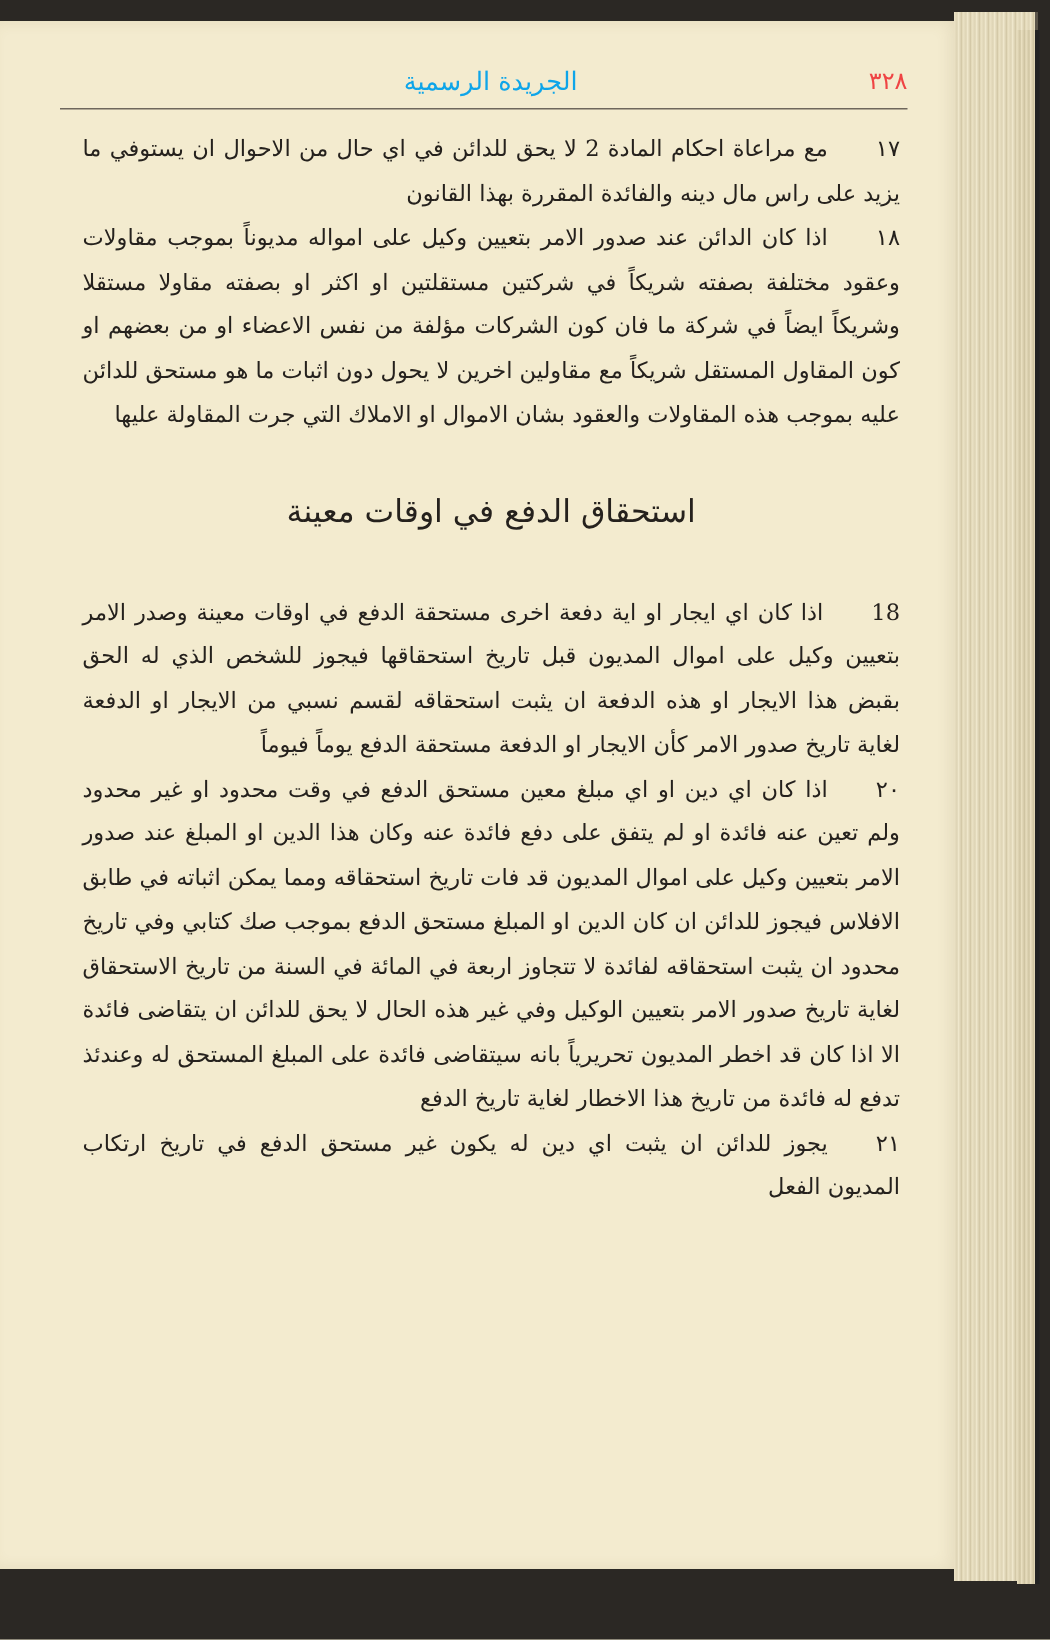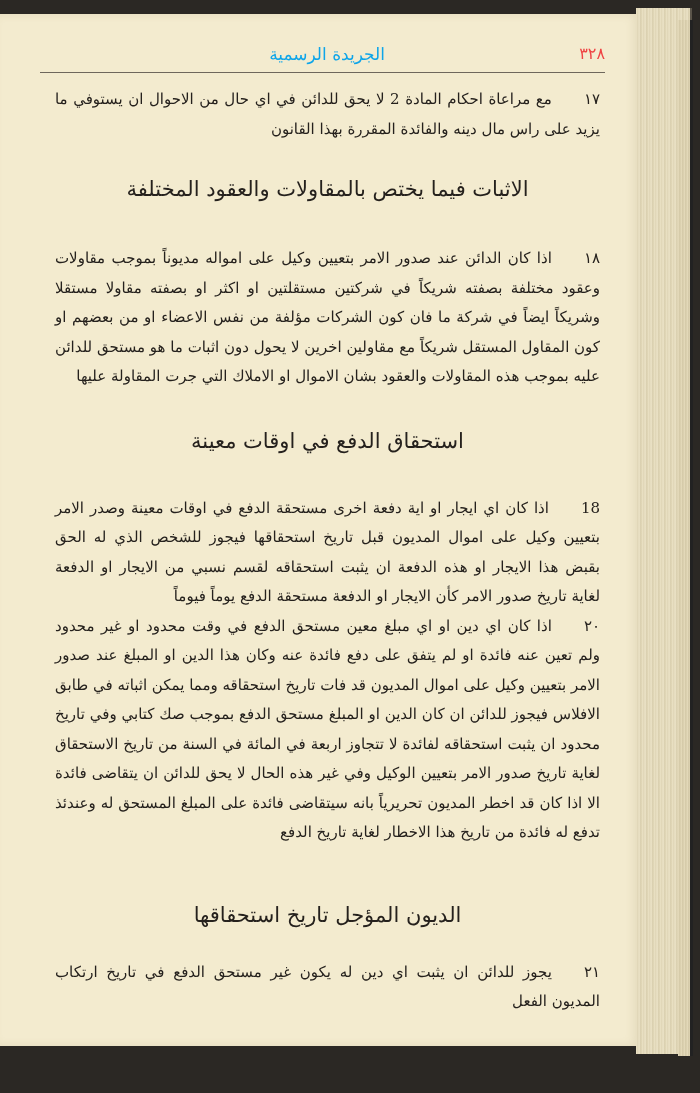--- a/index.html
+++ b/index.html
@@ -64,35 +64,33 @@
   <span class="page-number">٣٢٨</span>
   <span class="running-title">الجريدة الرسمية</span>
 </div>
 <div class="rule"></div>
 
 <div class="content">
   <p class="para">
     <span class="num">١٧</span><span>مع مراعاة احكام المادة 2 لا يحق للدائن في اي حال من الاحوال ان يستوفي ما يزيد على راس مال دينه والفائدة المقررة بهذا القانون</span>
   </p>
 
-  <p class="heading h1">الاثبات فيما يختص بالمقاولات والعقود المختلفة</p>
 
   <p class="para">
     <span class="num">١٨</span><span>اذا كان الدائن عند صدور الامر بتعيين وكيل على امواله مديوناً بموجب مقاولات وعقود مختلفة بصفته شريكاً في شركتين مستقلتين او اكثر او بصفته مقاولا مستقلا وشريكاً ايضاً في شركة ما فان كون الشركات مؤلفة من نفس الاعضاء او من بعضهم او كون المقاول المستقل شريكاً مع مقاولين اخرين لا يحول دون اثبات ما هو مستحق للدائن عليه بموجب هذه المقاولات والعقود بشان الاموال او الاملاك التي جرت المقاولة عليها</span>
   </p>
 
   <p class="heading h2">استحقاق الدفع في اوقات معينة</p>
 
   <p class="para">
     <span class="num">18</span><span>اذا كان اي ايجار او اية دفعة اخرى مستحقة الدفع في اوقات معينة وصدر الامر بتعيين وكيل على اموال المديون قبل تاريخ استحقاقها فيجوز للشخص الذي له الحق بقبض هذا الايجار او هذه الدفعة ان يثبت استحقاقه لقسم نسبي من الايجار او الدفعة لغاية تاريخ صدور الامر كأن الايجار او الدفعة مستحقة الدفع يوماً فيوماً</span>
   </p>
 
 
   <p class="para">
     <span class="num">٢٠</span><span>اذا كان اي دين او اي مبلغ معين مستحق الدفع في وقت محدود او غير محدود ولم تعين عنه فائدة او لم يتفق على دفع فائدة عنه وكان هذا الدين او المبلغ عند صدور الامر بتعيين وكيل على اموال المديون قد فات تاريخ استحقاقه ومما يمكن اثباته في طابق الافلاس فيجوز للدائن ان كان الدين او المبلغ مستحق الدفع بموجب صك كتابي وفي تاريخ محدود ان يثبت استحقاقه لفائدة لا تتجاوز اربعة في المائة في السنة من تاريخ الاستحقاق لغاية تاريخ صدور الامر بتعيين الوكيل وفي غير هذه الحال لا يحق للدائن ان يتقاضى فائدة الا اذا كان قد اخطر المديون تحريرياً بانه سيتقاضى فائدة على المبلغ المستحق له وعندئذ تدفع له فائدة من تاريخ هذا الاخطار لغاية تاريخ الدفع</span>
   </p>
 
-  <p class="heading h4">الديون المؤجل تاريخ استحقاقها</p>
 
   <p class="para">
     <span class="num">٢١</span><span>يجوز للدائن ان يثبت اي دين له يكون غير مستحق الدفع في تاريخ ارتكاب المديون الفعل</span>
   </p>
 </div>
 
 </body></html>

